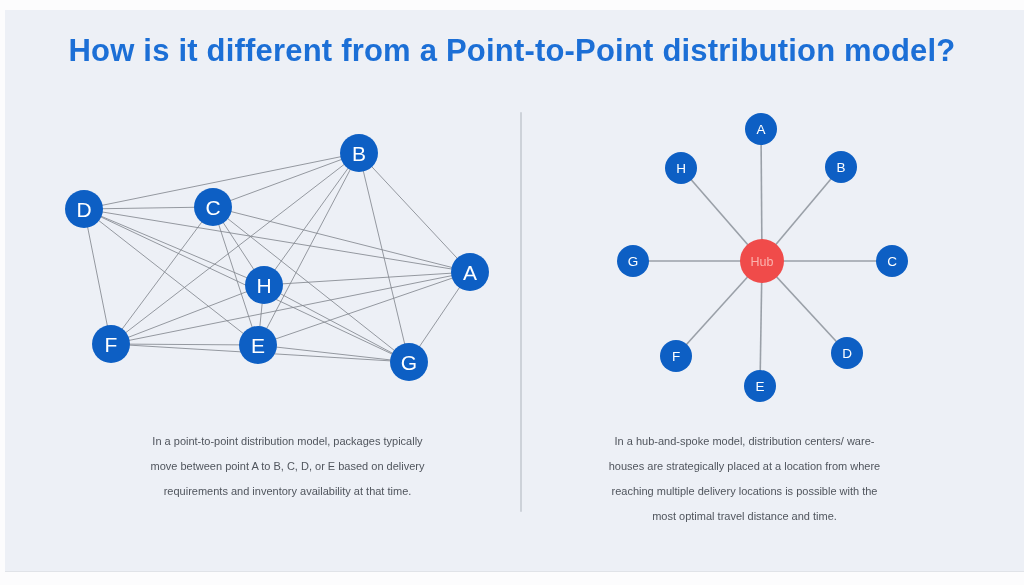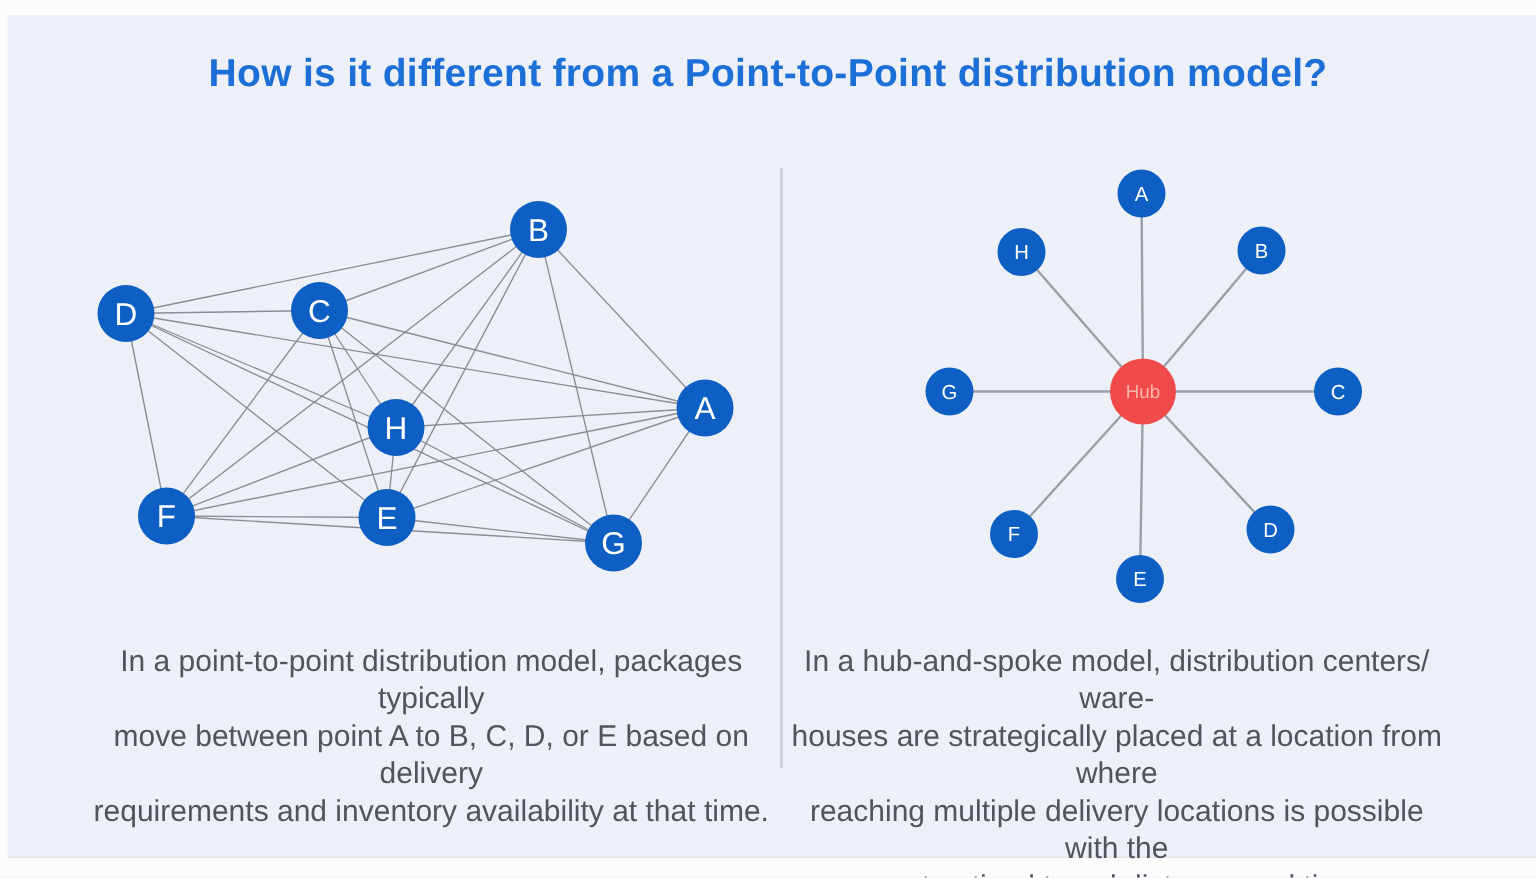--- a/index.html
+++ b/index.html
@@ -12,21 +12,21 @@
   .card {
     position: absolute;
     left: 5px; top: 10px; right: 0; bottom: 13px;
     background: #edf0f6;
     border-bottom: 1px solid #e0e3e8;
   }
   .title {
     position: absolute;
     top: 33px; left: 0; width: 100%;
     text-align: center;
-    font-size: 26px;
+    font-size: 31px;
     font-weight: bold;
     letter-spacing: 0.2px;
     color: #1c6fd6;
     margin: 0;
   }
   .diagram-canvas {
     position: absolute;
     left: 0; top: 0;
     width: 1024px; height: 585px;
   }
@@ -35,21 +35,21 @@
     left: 520px; top: 112px;
     width: 2px; height: 400px;
     background: #cdd2d9;
     border-radius: 1px;
   }
   .caption {
     position: absolute;
     top: 429px;
     text-align: center;
     white-space: pre-line;
-    font-size: 20px;
+    font-size: 11px;
     line-height: 25px;
     color: #50555d;
   }
   .caption.left  { left: 55px;  width: 465px; }
   .caption.right { left: 522px; width: 445px; }
   svg text { font-family: "Liberation Sans", sans-serif; }
 </style>
 </head>
 <body>
 

